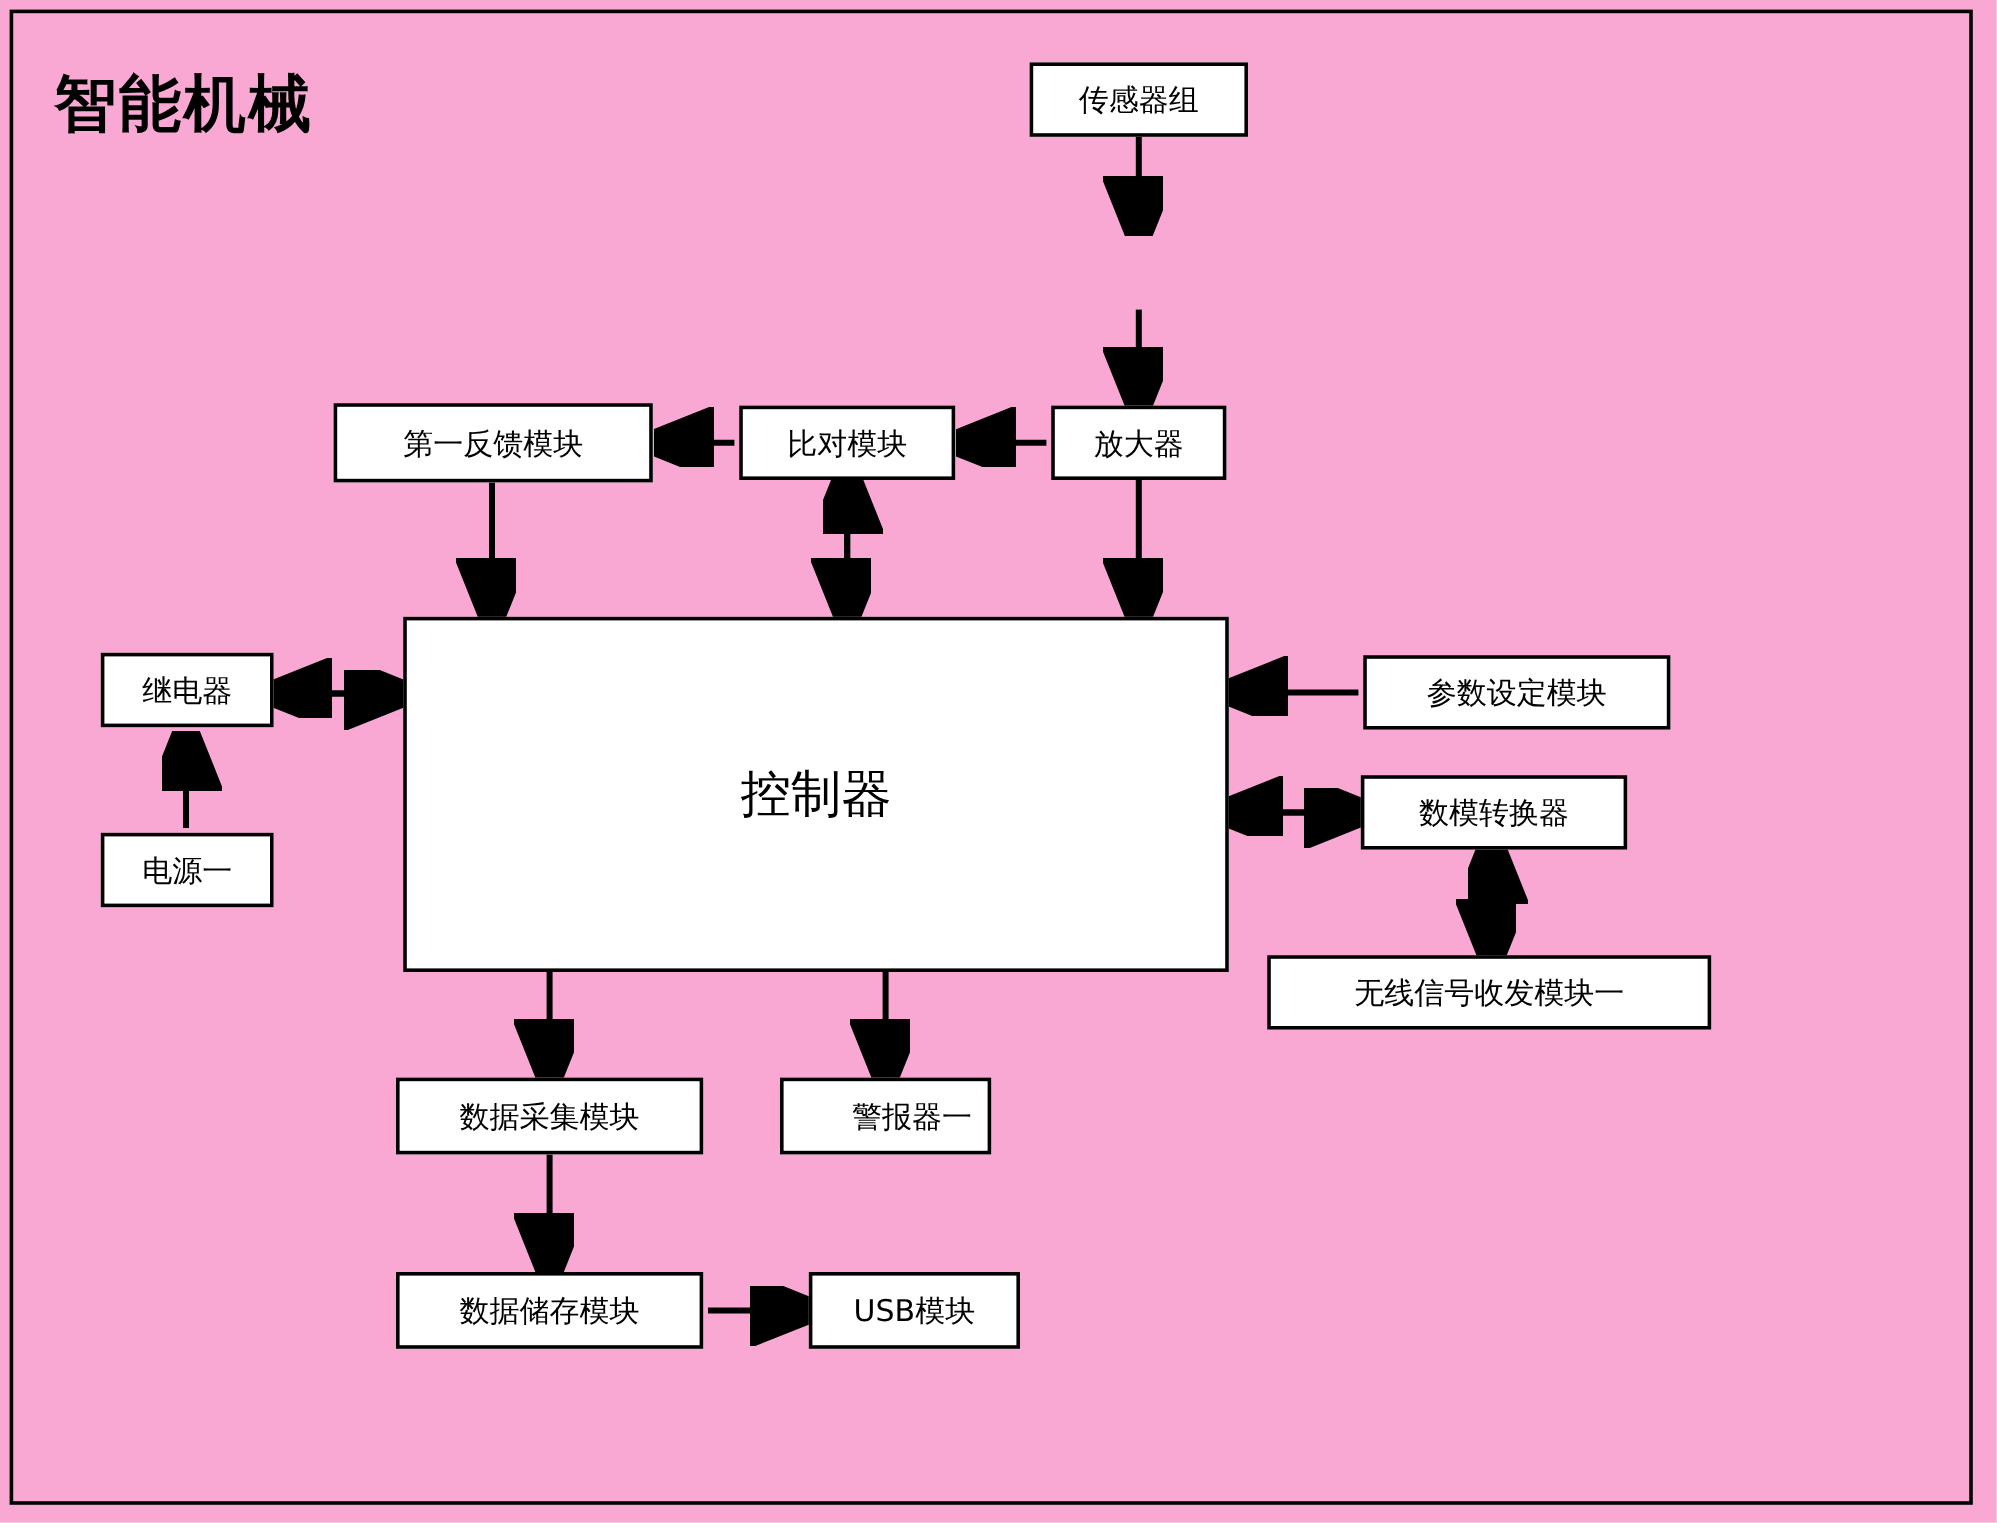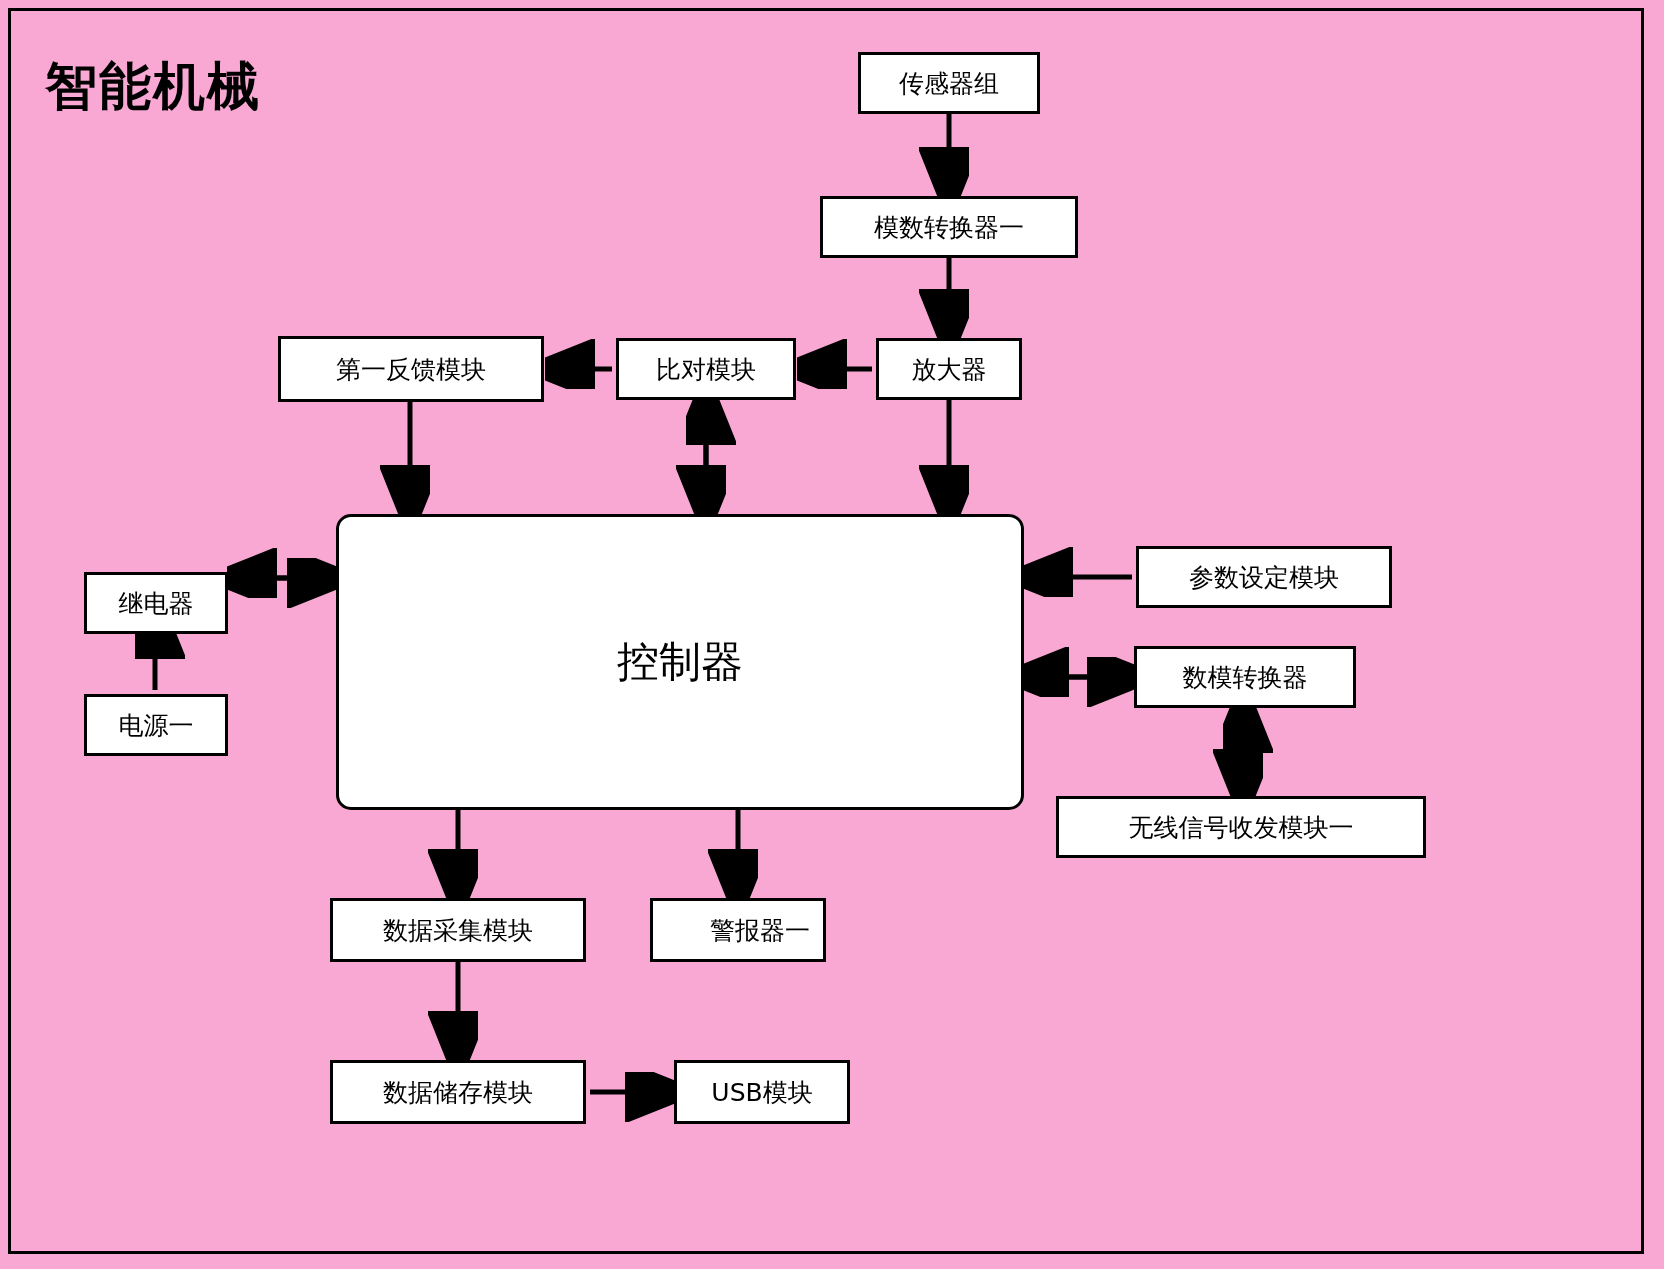--- a/index.html
+++ b/index.html
@@ -67,41 +67,38 @@
 
     <line x1="458" y1="962" x2="458" y2="1054" marker-end="url(#ah)"></line>
 
     <line x1="590" y1="1092" x2="668" y2="1092" marker-end="url(#ah)"></line>
   </svg>
 
   <div class="node lbl" style="left:858px;top:52px;width:182px;height:62px;">
     <span>传感器组</span>
     </div>
 
-  <div class="node lbl" style="left:820px;top:196px;width:258px;height:62px;">
-    <span>模数转换器一</span>
-    </div>
 
   <div class="node lbl" style="left:876px;top:338px;width:146px;height:62px;">
     <span>放大器</span>
     </div>
 
   <div class="node lbl" style="left:616px;top:338px;width:180px;height:62px;">
     <span>比对模块</span>
     </div>
 
   <div class="node lbl" style="left:278px;top:336px;width:266px;height:66px;">
     <span>第一反馈模块</span>
     </div>
 
-  <div class="node big" style="left:336px;top:514px;width:688px;height:296px;border-radius:15px;">
+  <div class="node big" style="left:336px;top:514px;width:688px;height:296px;">
     <span>控制器</span>
     </div>
 
-  <div class="node lbl" style="left:84px;top:572px;width:144px;height:62px;">
+  <div class="node lbl" style="left:84px;top:544px;width:144px;height:62px;">
     <span>继电器</span>
     </div>
 
   <div class="node lbl" style="left:84px;top:694px;width:144px;height:62px;">
     <span>电源一</span>
     </div>
 
   <div class="node lbl" style="left:1136px;top:546px;width:256px;height:62px;">
     <span>参数设定模块</span>
     </div>

